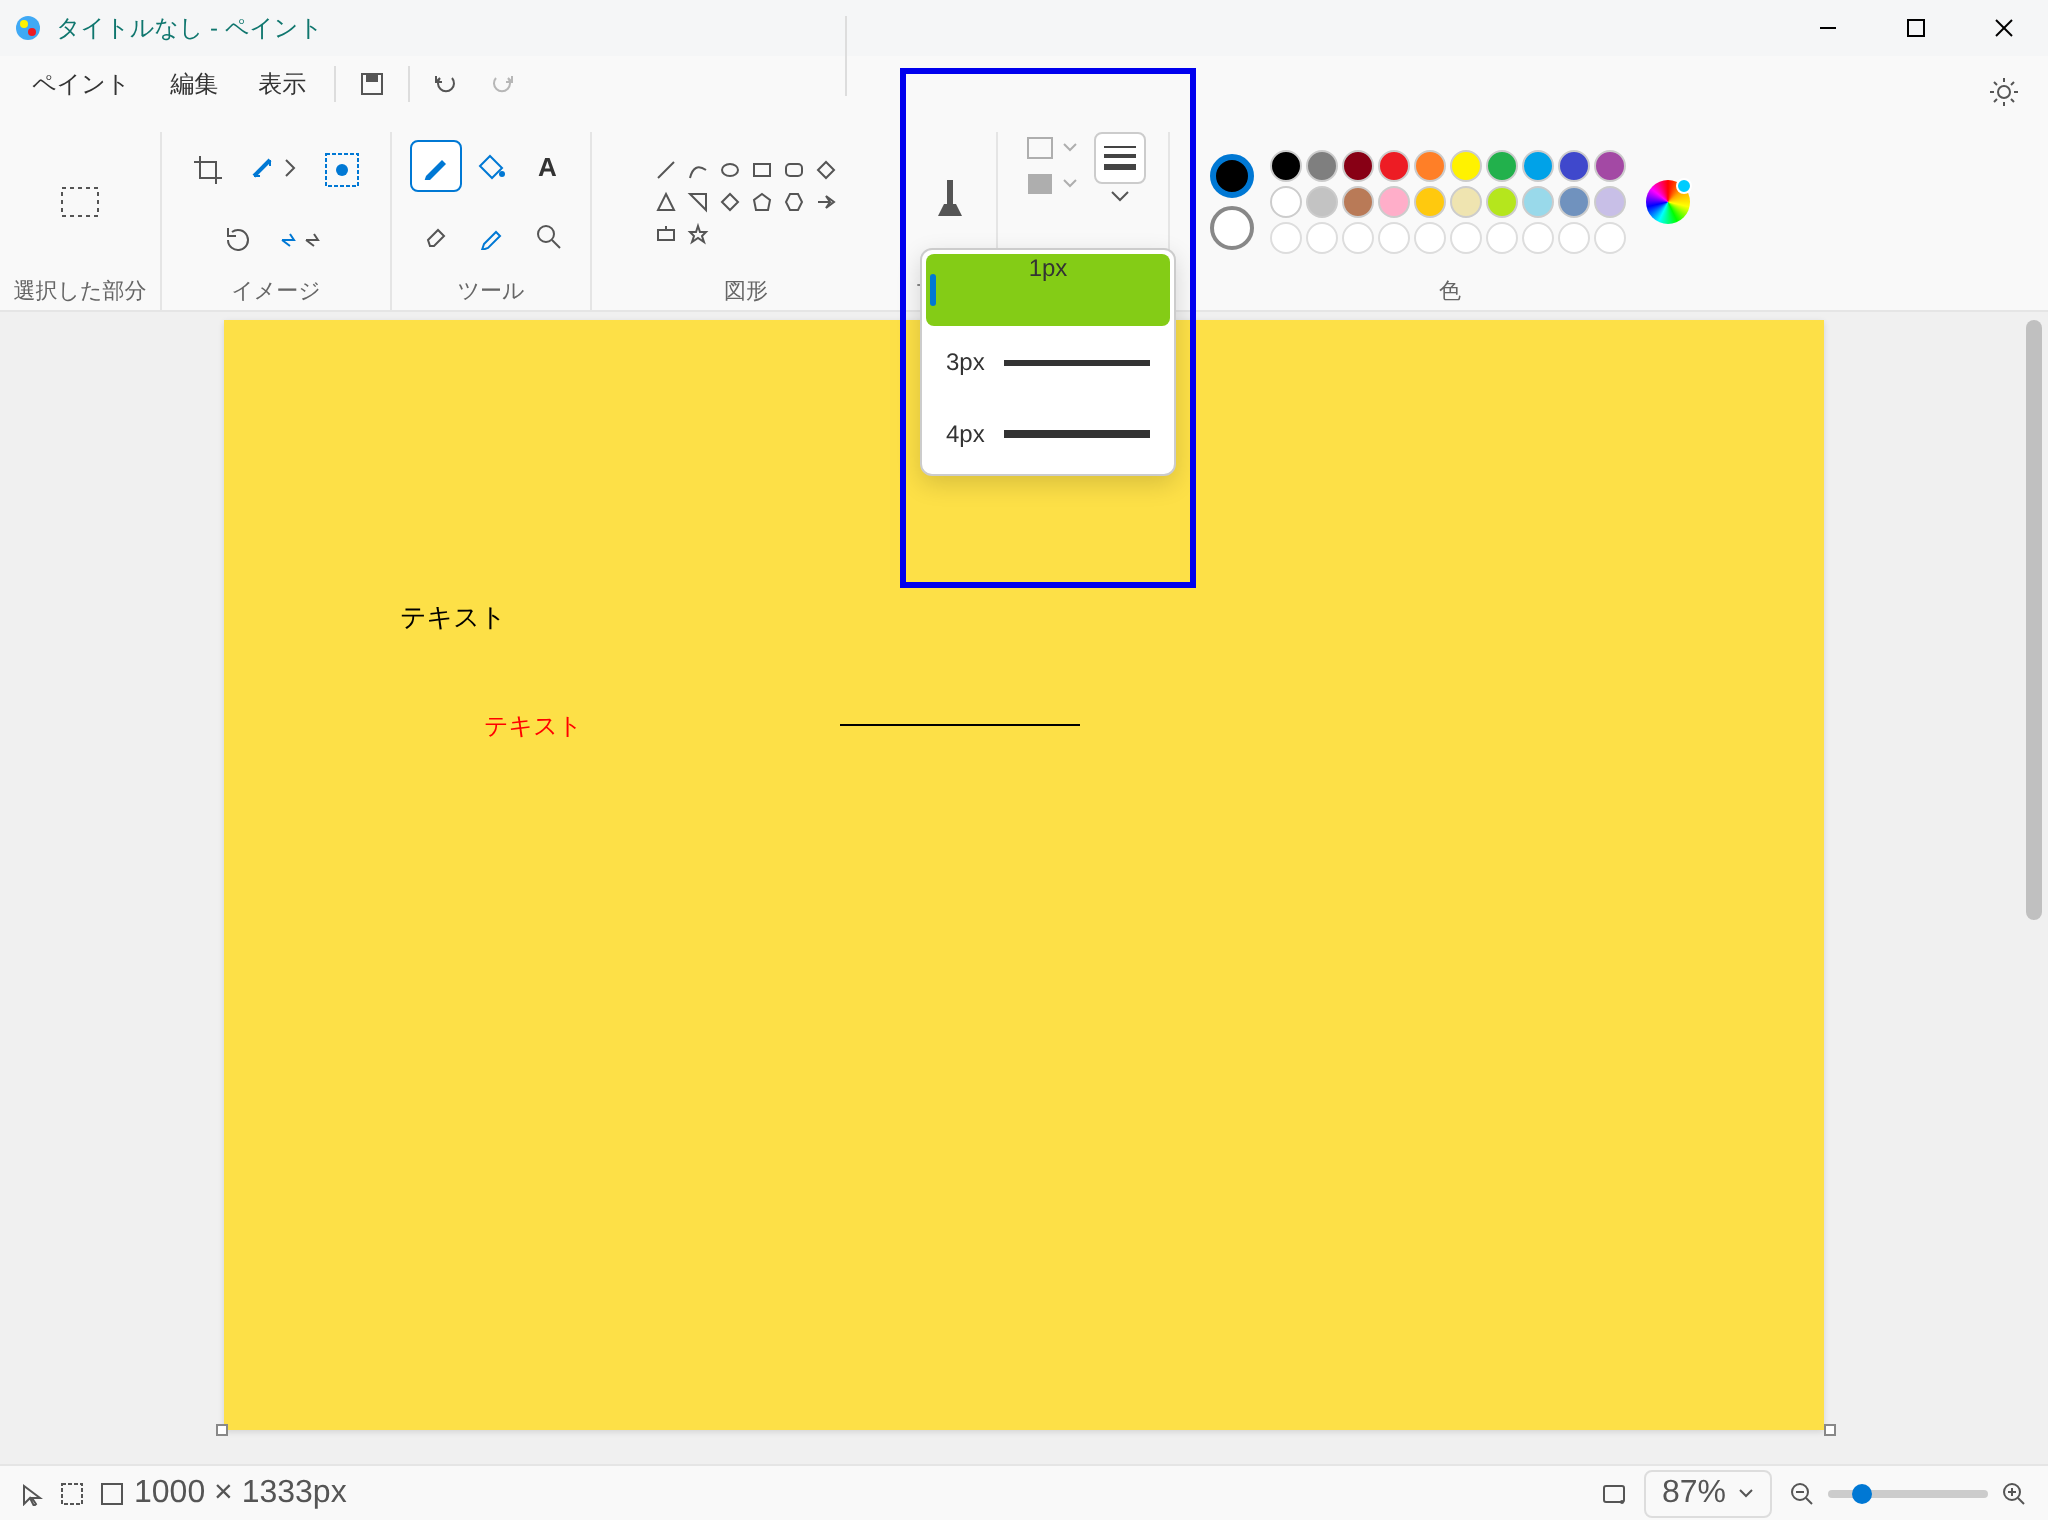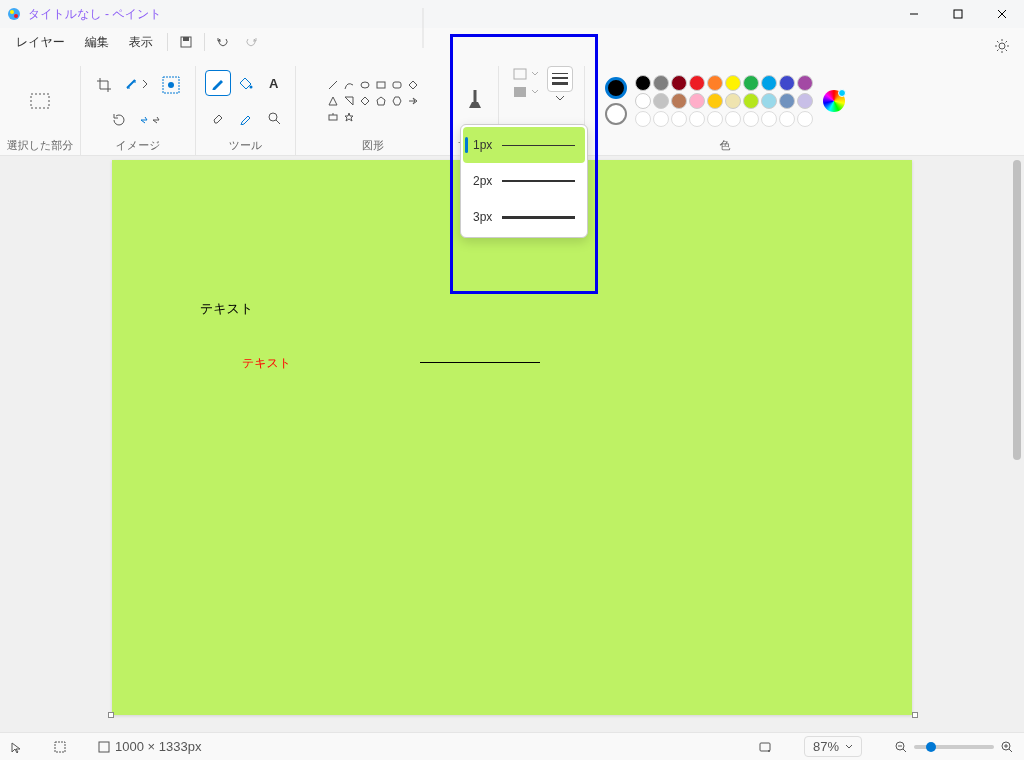--- a/index.html
+++ b/index.html
@@ -1,20 +1,20 @@
 <!DOCTYPE html>
 <html><head>
 <meta charset="utf-8">
 <style>
 * { margin: 0; padding: 0; box-sizing: border-box; font-family: "Yu Gothic UI", "Segoe UI", sans-serif; }
 body { width: 1024px; height: 760px; background: #f9f9f9; overflow: hidden; position: relative; font-size: 12px; color: #333; }
 
 .titlebar { height: 28px; background: #f5f6f7; display: flex; align-items: center; padding-left: 6px; }
 .titlebar .app-icon { width: 16px; height: 16px; margin-right: 6px; }
-.titlebar .title { font-size: 12px; color: #8b5cf6; flex: 1; }
+.titlebar .title { font-size: 12px; color: #0f766e; flex: 1; }
 .titlebar .win-controls { display: flex; height: 28px; }
 .titlebar .wc { width: 44px; display: flex; align-items: center; justify-content: center; }
 
 .menubar { height: 28px; background: #f9f9f9; display: flex; align-items: center; padding: 0 6px; position: relative; }
 .menubar .m { padding: 0 10px; font-size: 12px; height: 28px; display: flex; align-items: center; }
 .menubar .sep { width: 1px; height: 18px; background: #ddd; margin: 0 4px; }
 .menubar .icon-btn { width: 28px; height: 28px; display: flex; align-items: center; justify-content: center; }
 .gear { position: absolute; right: 8px; top: 4px; }
 
 .ribbon { height: 100px; background: #f9f9f9; border-bottom: 1px solid #e5e5e5; display: flex; padding-top: 10px; }
@@ -35,35 +35,35 @@
 .color-circle.primary { border: 3px solid #0078d4; background: #000; }
 .color-circle.secondary { background: #fff; }
 .palette { display: grid; grid-template-columns: repeat(10, 16px); grid-auto-rows: 16px; gap: 2px; margin-left: 6px; }
 .sw { width: 16px; height: 16px; border-radius: 50%; border: 1px solid #ccc; }
 .picker { width: 22px; height: 22px; border-radius: 50%; background: conic-gradient(red,orange,yellow,lime,cyan,blue,magenta,red); margin-left: 8px; position:relative; }
 
 .highlight-box { position: absolute; top: 34px; left: 450px; width: 148px; height: 260px; border: 3px solid #0000EE; z-index: 50; pointer-events: none; }
 
 .dropdown { position: absolute; top: 124px; left: 460px; width: 128px; background: #fff; border: 1px solid #ccc; border-radius: 6px; box-shadow: 0 4px 12px rgba(0,0,0,.15); z-index: 40; padding: 2px; }
 .dd-item { display: flex; align-items: center; height: 36px; padding: 0 10px; gap: 10px; border-radius: 4px; font-size: 12px; position: relative; }
-.dd-item.sel { background: #bef264; }
+.dd-item.sel { background: #84cc16; flex-direction: column; }
 .dd-item.sel::before { content: ""; position: absolute; left: 2px; top: 10px; bottom: 10px; width: 3px; background: #0078d4; border-radius: 2px; }
 .dd-line { flex: 1; background: #333; }
 
 .canvas-area { position: absolute; top: 156px; left: 0; right: 0; bottom: 28px; background: #f0f0f0; overflow: hidden; }
-.canvas { position: absolute; top: 4px; left: 112px; width: 800px; height: 555px; background: #bef264; box-shadow: 0 1px 3px rgba(0,0,0,.12); }
+.canvas { position: absolute; top: 4px; left: 112px; width: 800px; height: 555px; background: #fde047; box-shadow: 0 1px 3px rgba(0,0,0,.12); }
 .handle { position: absolute; width: 6px; height: 6px; background: #fff; border: 1px solid #888; }
 .t1 { position: absolute; top: 140px; left: 88px; font-size: 13px; color: #000; }
 .t2 { position: absolute; top: 195px; left: 130px; font-size: 12px; color: #ff0000; }
 .drawn-line { position: absolute; top: 202px; left: 308px; width: 120px; height: 1px; background: #000; }
 
 .vscroll { position: absolute; top: 156px; right: 2px; bottom: 30px; width: 10px; }
 .vthumb { position: absolute; top: 4px; width: 8px; left: 1px; height: 300px; background: #c0c0c0; border-radius: 4px; }
 
-.statusbar { position: absolute; bottom: 0; left: 0; right: 0; height: 28px; background: #f9f9f9; border-top: 1px solid #e5e5e5; display: flex; align-items: center; padding: 0 10px; gap: 32px; font-size: 13px; color: #555; }
+.statusbar { position: absolute; bottom: 0; left: 0; right: 0; height: 28px; background: #f9f9f9; border-top: 1px solid #e5e5e5; display: flex; align-items: center; padding: 0 10px; gap: 8px; font-size: 16px; color: #555; }
 .statusbar .spacer { flex: 1; }
 .zoom-ctrl { display: flex; align-items: center; gap: 6px; }
 .zoom-val { border: 1px solid #ddd; border-radius: 4px; padding: 2px 8px; display: flex; align-items: center; gap: 6px; }
 .slider { width: 80px; height: 4px; background: #ccc; border-radius: 2px; position: relative; }
 .slider .dot { position: absolute; left: 12px; top: -3px; width: 10px; height: 10px; border-radius: 50%; background: #0078d4; }
 
 svg { display: block; }
 </style>
 </head>
 <body>
@@ -91,21 +91,21 @@
     <div class="wc">
         <svg width="10" height="10">
           <line x1="1" y1="1" x2="9" y2="9" stroke="#000"></line>
           <line x1="9" y1="1" x2="1" y2="9" stroke="#000"></line>
         </svg>
       </div>
   </div>
 </div>
 
 <div class="menubar">
-  <div class="m">レイヤー</div>
+  <div class="m">ペイント</div>
   <div class="m">編集</div>
   <div class="m">表示</div>
   <div class="sep"></div>
   <div class="icon-btn">
       <svg width="14" height="14">
         <rect x="2" y="2" width="10" height="10" fill="none" stroke="#555"></rect>
         <rect x="4" y="2" width="6" height="4" fill="#555"></rect>
       </svg>
     </div>
   <div class="sep"></div>
@@ -402,26 +402,26 @@
   <div class="handle" style="top:556px;left:108px"></div>
   <div class="handle" style="top:556px;left:912px"></div>
 </div>
 
 <div class="dropdown" id="thickness-dd">
     <div class="dd-item sel">
       <span>1px</span>
       <div class="dd-line" style="height: 1px;"></div>
     </div>
     <div class="dd-item">
-      <span>2px</span>
-      <div class="dd-line" style="height: 2px;"></div>
-    </div>
-    <div class="dd-item">
       <span>3px</span>
       <div class="dd-line" style="height: 3px;"></div>
+    </div>
+    <div class="dd-item">
+      <span>4px</span>
+      <div class="dd-line" style="height: 4px;"></div>
     </div>
   </div>
 
 <div class="highlight-box"></div>
 
 <div class="vscroll">
     <div class="vthumb"></div>
   </div>
 
 <div class="statusbar">

